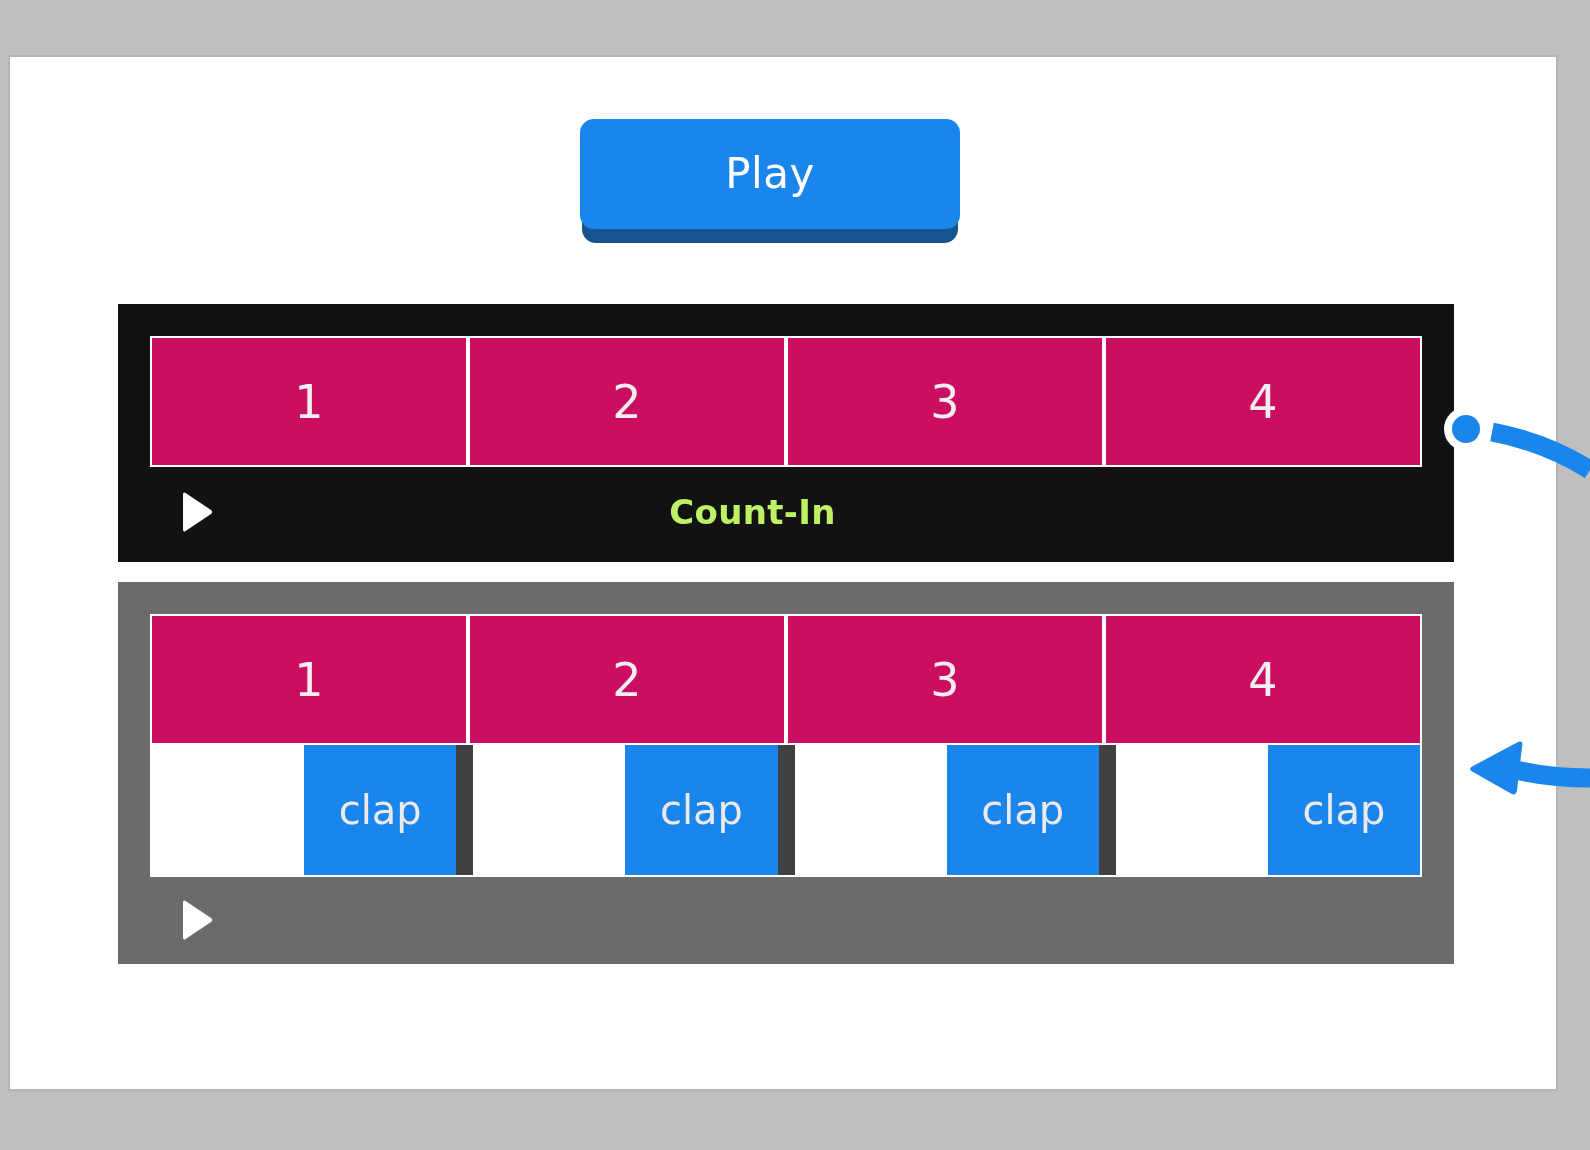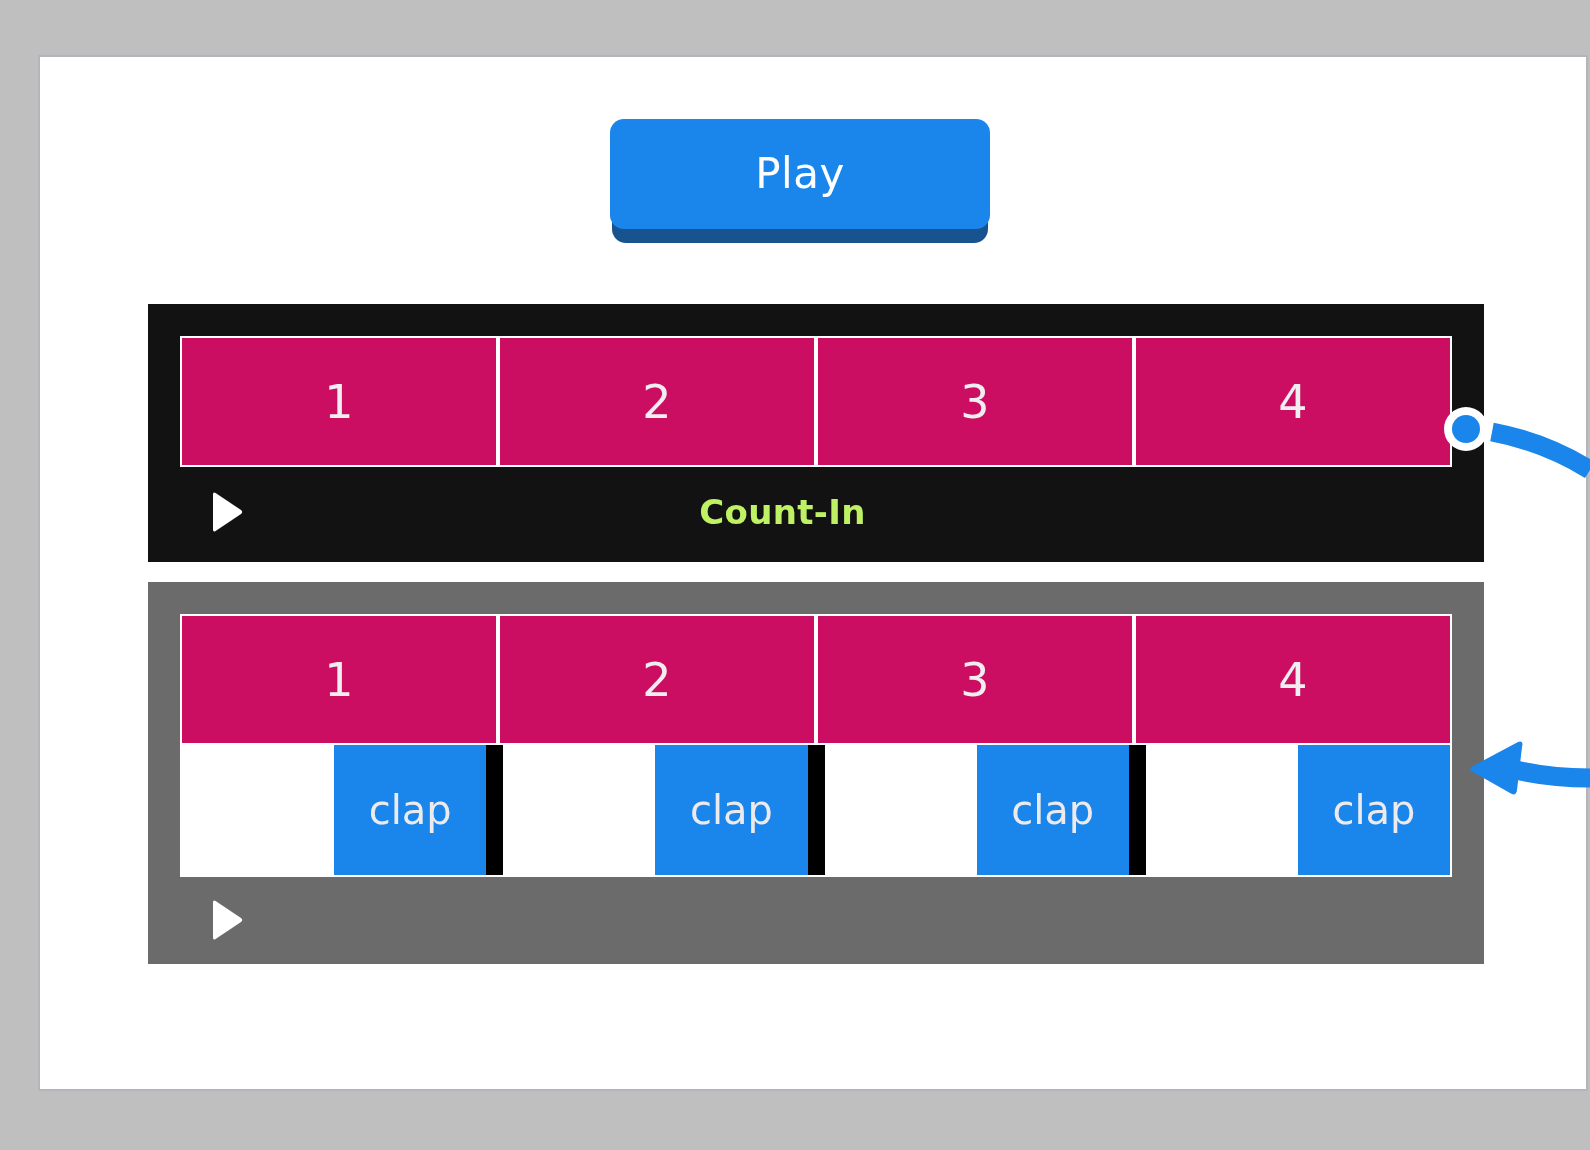--- a/index.html
+++ b/index.html
@@ -12,21 +12,21 @@
 
   body {
     background: #bfbfbf;
     font-family: "DejaVu Sans", "Liberation Sans", sans-serif;
     position: relative;
   }
 
   
   .card {
     position: absolute;
-    left: 38px;
+    left: 8px;
     top: 55px;
     width: 1550px;
     height: 1036px;
     background: #ffffff;
     border: 2px solid #b4b4bb;
     overflow: hidden;
   }
 
   
   .play-wrap {
@@ -109,21 +109,21 @@
     font-size: 46px;
     font-weight: 400;
     line-height: 1;
   }
 
   
   .clap-row {
     display: flex;
     width: 100%;
     height: 132px;
-    background: #000000;
+    background: #404040;
     border: 2px solid #ffffff;
     border-top: none;
     gap: 17px;
   }
   .clap-slot {
     flex: 1 1 0;
     display: flex;
     position: relative;
     background: #ffffff;
   }

